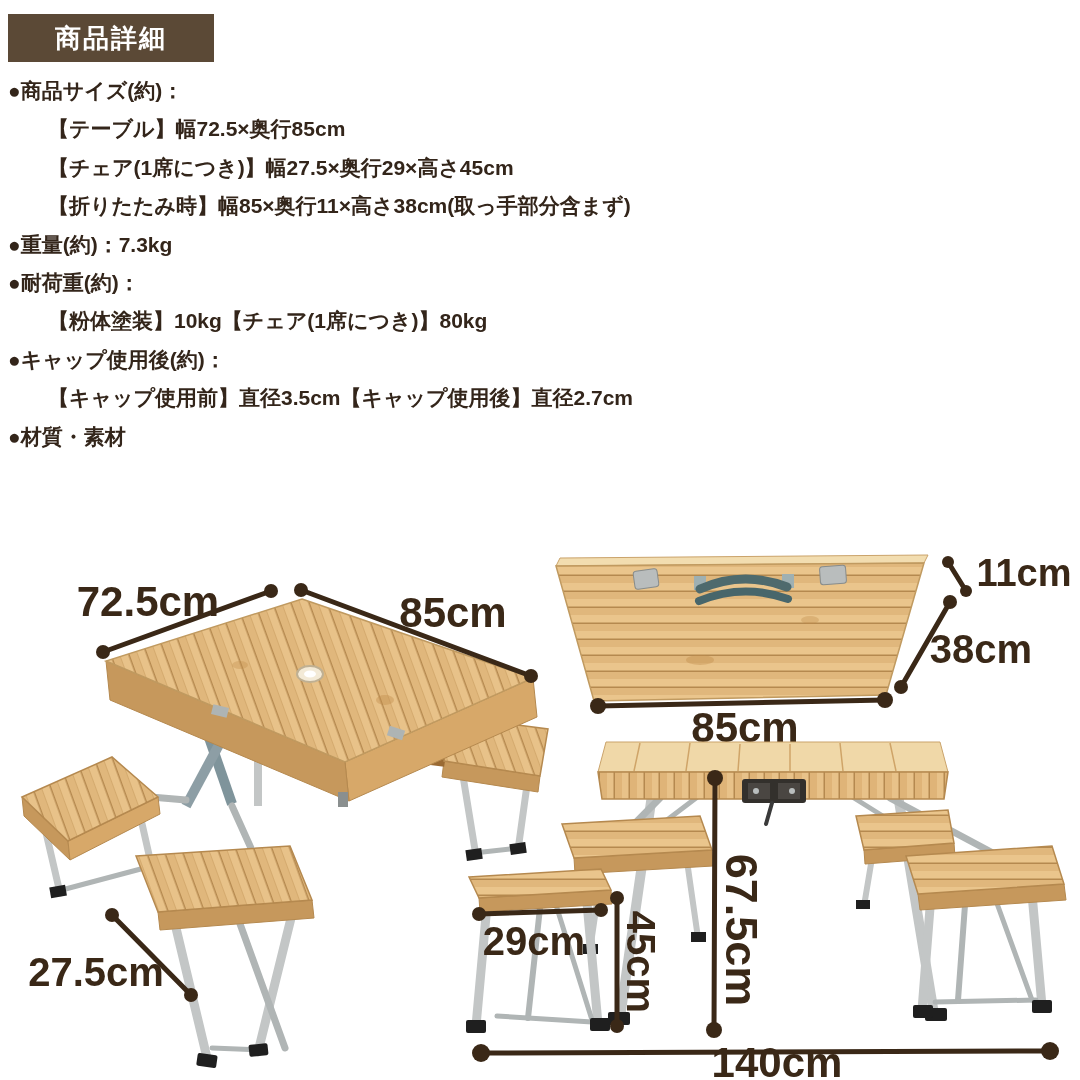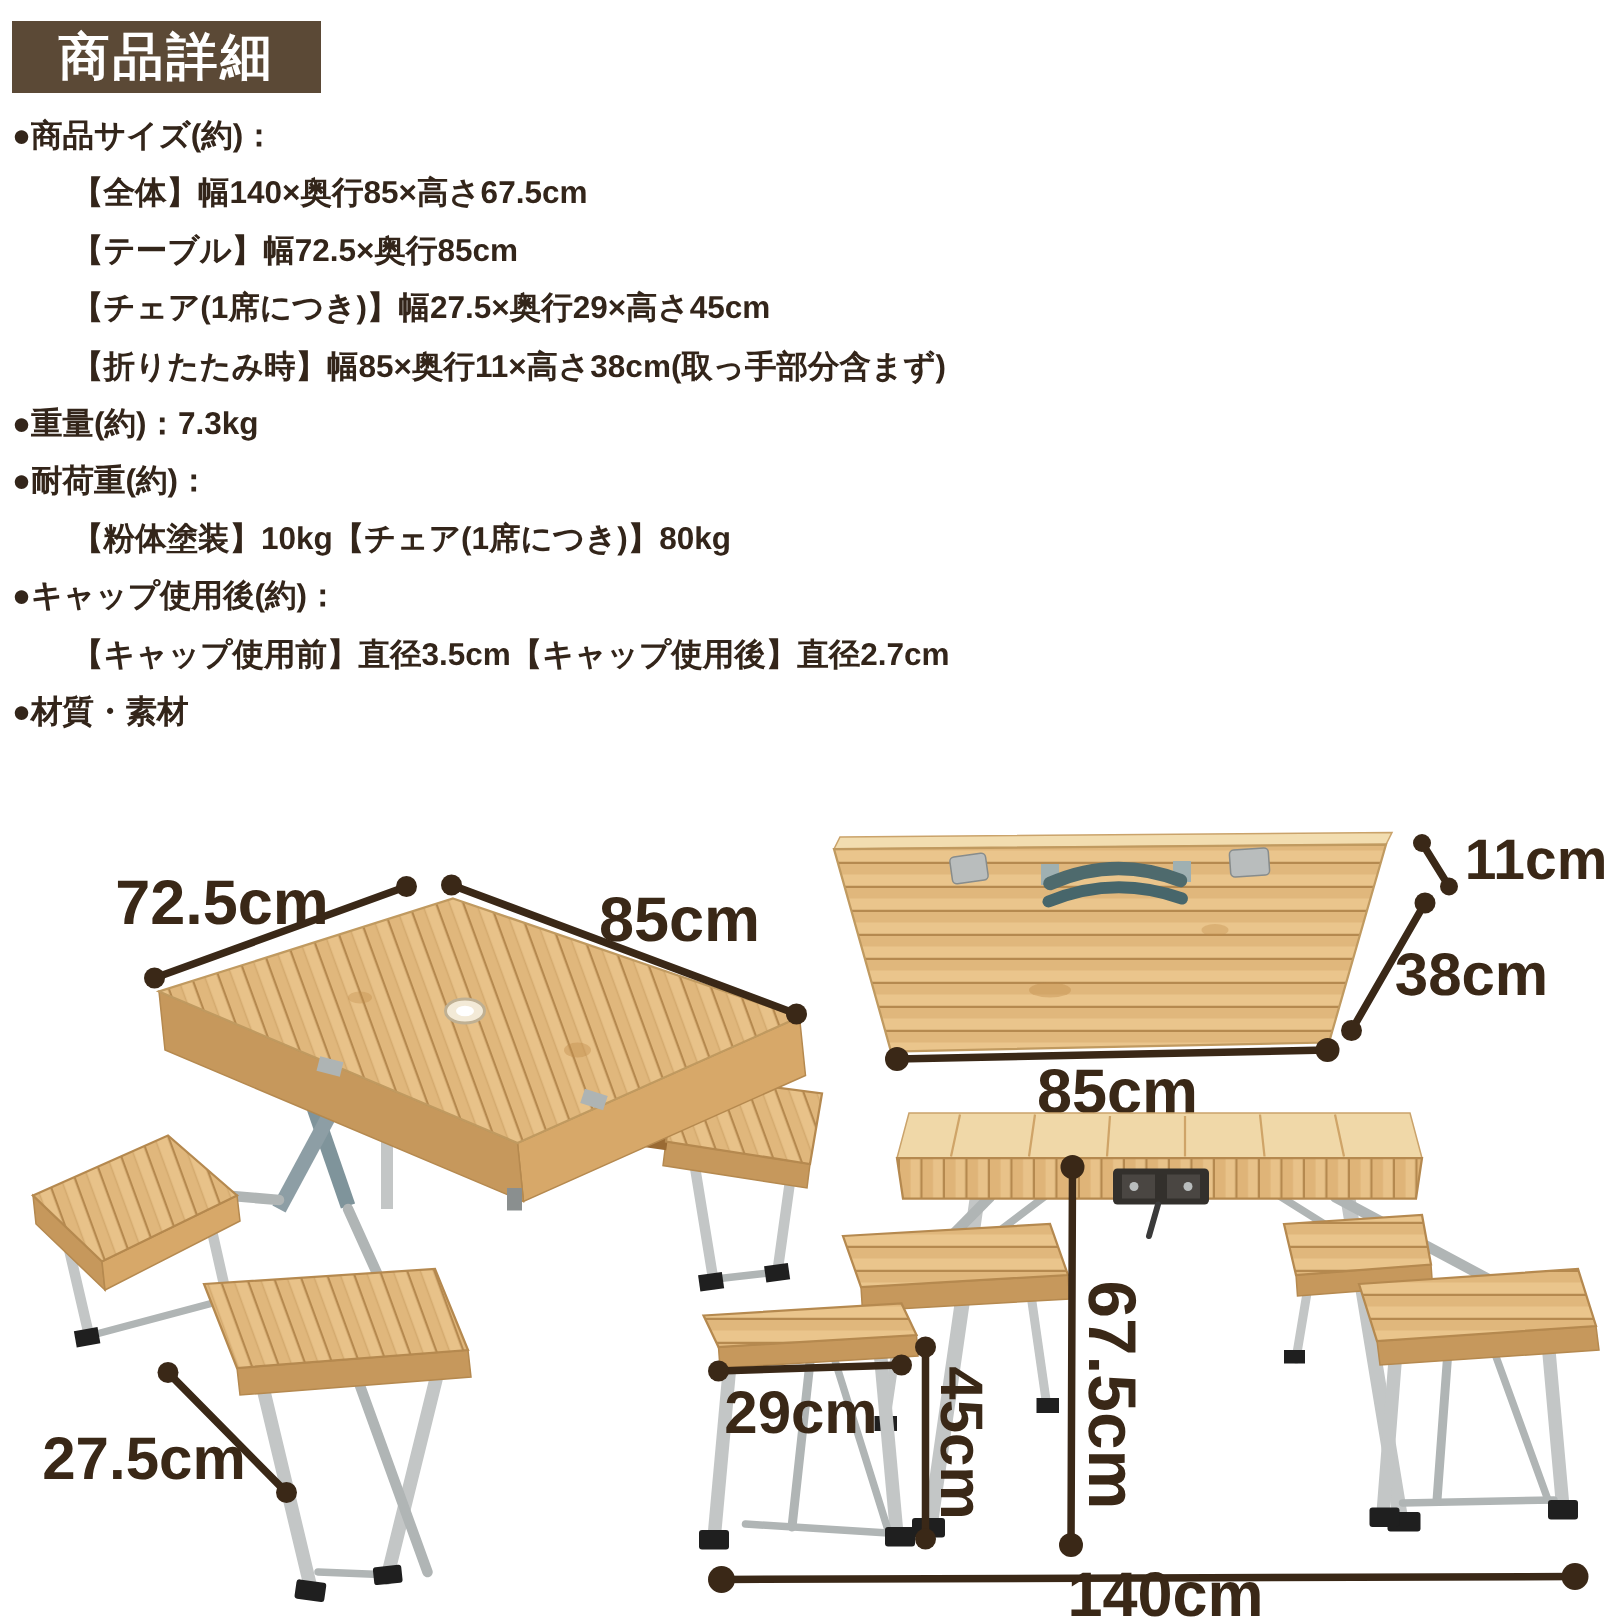--- a/index.html
+++ b/index.html
@@ -1,20 +1,20 @@
 <!DOCTYPE html>
 <html><head>
 <meta charset="utf-8">
 <style>
   html,body{margin:0;padding:0;background:#ffffff;}
   .canvas{position:relative;width:1080px;height:1080px;background:#ffffff;overflow:hidden;
           font-family:"Liberation Sans","DejaVu Sans",sans-serif;}
   .header-badge{position:absolute;left:8px;top:14px;width:206px;height:48px;
                 background:#5b4936;color:#ffffff;display:flex;align-items:center;justify-content:center;
-                font-size:34px;font-weight:bold;letter-spacing:2px;text-align:center;}
+                font-size:26px;font-weight:bold;letter-spacing:2px;text-align:center;}
   .specs{position:absolute;left:8px;top:72px;width:1066px;color:#33251a;
          font-weight:bold;font-size:21px;line-height:38.4px;white-space:nowrap;}
   .spec{height:38.4px;}
   .spec.indent{padding-left:40px;}
   .diagram{position:absolute;left:0;top:540px;}
   .dimline{stroke:#3a2817;stroke-width:5;stroke-linecap:round;fill:none;}
   .dimdot{fill:#3a2817;}
   .dimtext{fill:#3a2817;font-weight:bold;font-family:"Liberation Sans","DejaVu Sans",sans-serif;}
   .leg{stroke:#c3c6c6;fill:none;stroke-linecap:round;}
   .legthin{stroke:#b0b5b5;fill:none;stroke-linecap:round;}
@@ -27,21 +27,20 @@
 <body>
 
 <div class="canvas">
 
   <div class="header-badge">
     <span>商品詳細</span>
   </div>
 
   <div class="specs">
     <div class="spec">●商品サイズ(約)：</div>
-    <div class="spec indent">【全体】幅140×奥行85×高さ67.5cm</div>
     <div class="spec indent">【テーブル】幅72.5×奥行85cm</div>
     <div class="spec indent">【チェア(1席につき)】幅27.5×奥行29×高さ45cm</div>
     <div class="spec indent">【折りたたみ時】幅85×奥行11×高さ38cm(取っ手部分含まず)</div>
     <div class="spec">●重量(約)：7.3kg</div>
     <div class="spec">●耐荷重(約)：</div>
     <div class="spec indent">【粉体塗装】10kg【チェア(1席につき)】80kg</div>
     <div class="spec">●キャップ使用後(約)：</div>
     <div class="spec indent">【キャップ使用前】直径3.5cm【キャップ使用後】直径2.7cm</div>
     <div class="spec">●材質・素材</div>
   </div>

